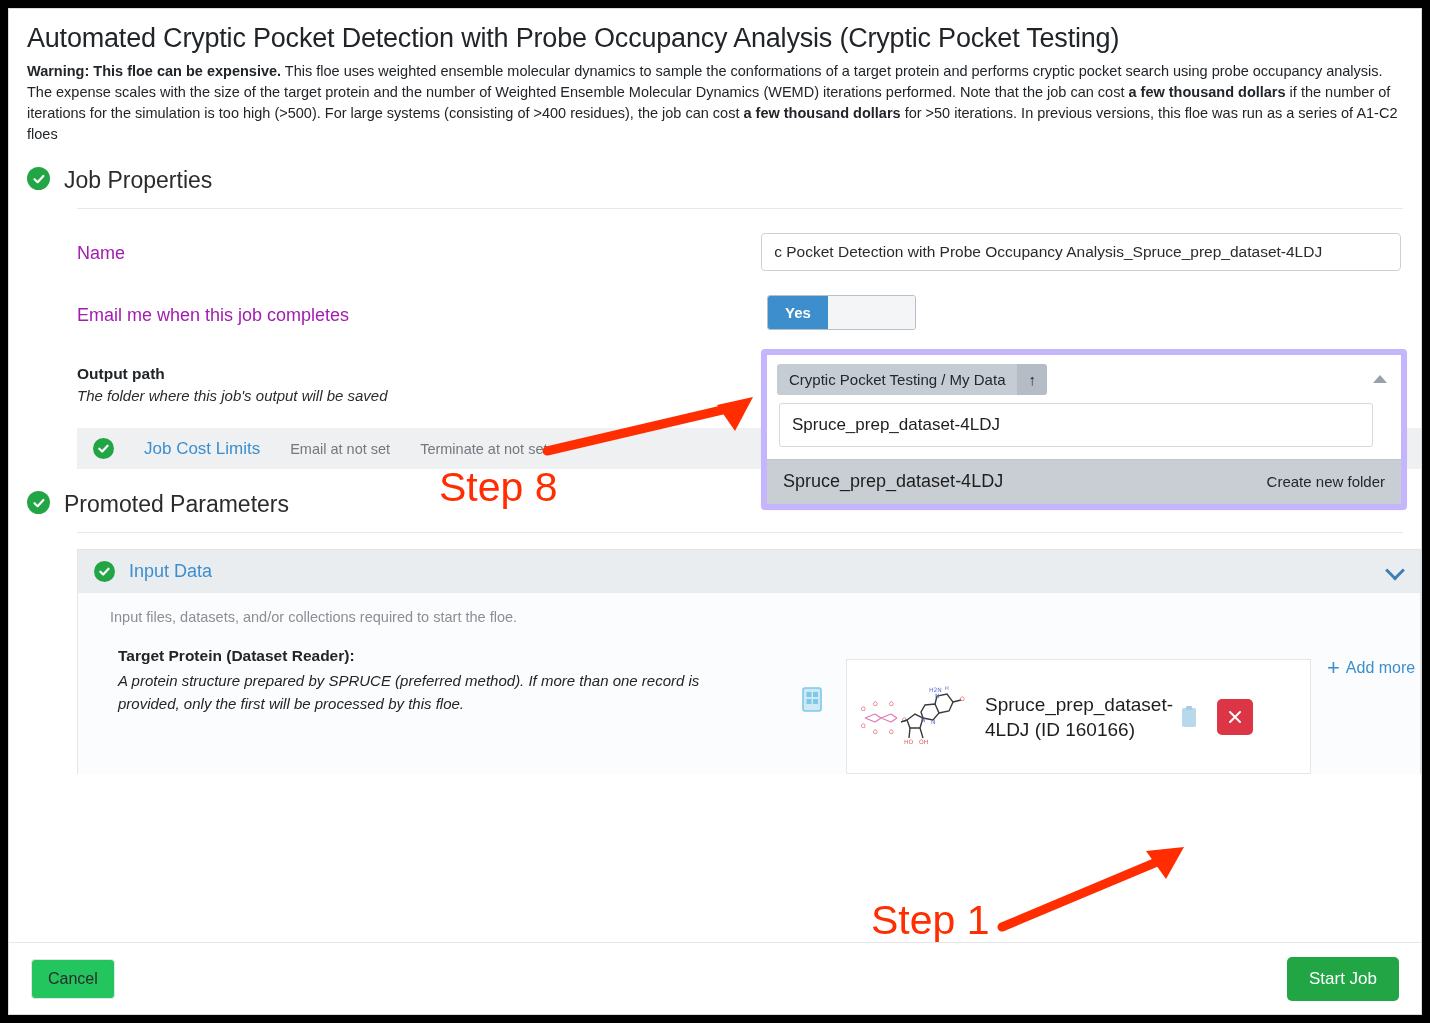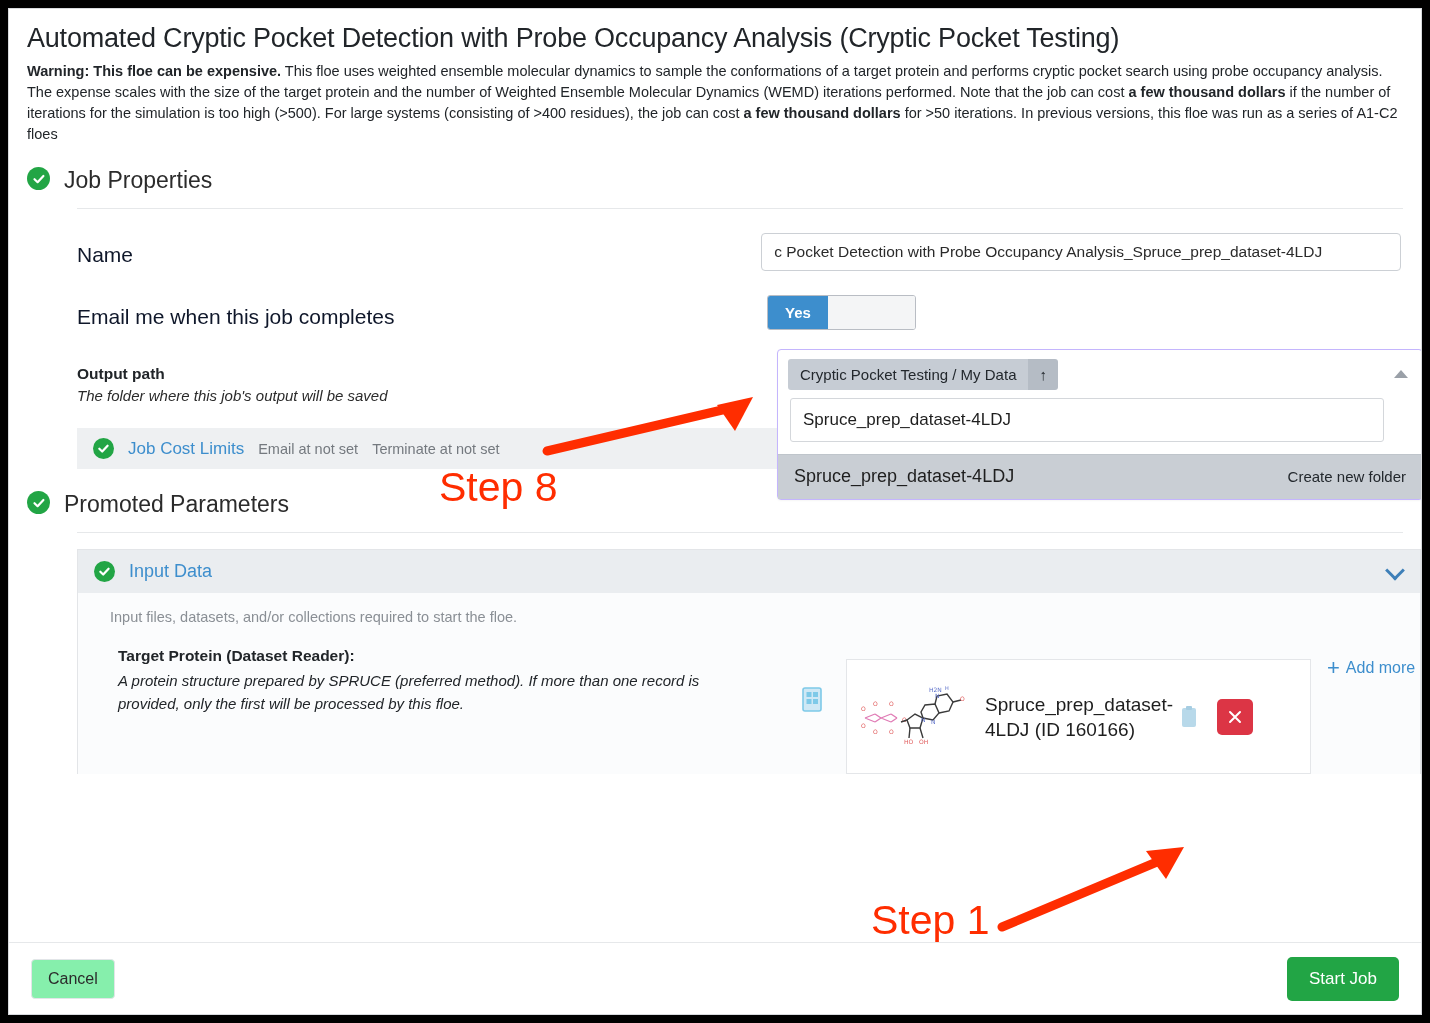--- a/index.html
+++ b/index.html
@@ -60,21 +60,21 @@
   }
 
   
   .form { margin-left: 50px; margin-right: 2px; position: relative; }
   .row {
     display: flex; align-items: flex-start;
     min-height: 40px;
   }
   .row-label {
     width: 690px;
-    font-size: 21px; color: #0f172a;
+    font-size: 18px; color: #a21caf;
     padding-top: 10px;
   }
 
   .name-row { margin-top: 24px; }
   .text-input {
     width: 645px; height: 38px;
     border: 1px solid #ccd0d5; border-radius: 4px;
     background: #fff;
     font-size: 15.5px; color: #2b2b2b;
     padding: 0 12px;
@@ -98,24 +98,24 @@
     flex: 1; background: #f4f5f6;
   }
 
   
   .out-row { margin-top: 26px; position: relative; }
   .out-left { width: 690px; padding-top: 4px; }
   .out-left .t1 { font-size: 15.5px; font-weight: 700; color: #212529;}
   .out-left .t2 { font-size: 15px; font-style: italic; color: #2b2b2b; margin-top: 4px;}
 
   .dd {
-    position: absolute; left: 700px; top: -12px;
+    position: absolute; left: 684px; top: -12px;
     width: 646px;
     background: #fff;
-    border: 1px solid #c4b5fd;
+    border: 6px solid #c4b5fd;
     border-radius: 4px;
     box-shadow: 0 1px 2px rgba(0,0,0,.04);
   }
   .dd-top {
     display: flex; align-items: center;
     padding: 9px 10px 8px 10px;
     position: relative;
   }
   .crumb {
     display: flex; align-items: stretch;
@@ -157,21 +157,21 @@
     padding: 11px 16px 12px 16px;
     cursor: pointer;
   }
   .dd-opt .o-name { font-size: 18px; color: #1e1e1e; }
   .dd-opt .o-new  { font-size: 15px; color: #23282d; }
 
   
   .cost-bar {
     margin: 24px 0 0 50px;
     background: #eef0f2;
-    display: flex; align-items: center; gap: 14px;
+    display: flex; align-items: center; gap: 30px;
     padding: 10px 16px;
     width: 1344px;
   }
   .cost-bar .cb-title { font-size: 17px; color: #3d8ecd; }
   .cost-bar .cb-meta { font-size: 14.5px; color: #74797f; }
 
   
   .panel {
     margin: 16px 0 0 50px;
     width: 1344px;
@@ -259,21 +259,21 @@
   
   .footer {
     position: absolute; left: 0; bottom: 0;
     width: 1412px; height: 72px;
     background: #fff;
     border-top: 1px solid #e6e8ea;
     display: flex; align-items: center; justify-content: space-between;
     padding: 0 22px;
   }
   .btn-cancel {
-    background: #86efac; border: 1px solid #e2e5e8;
+    background: #22c55e; border: 1px solid #e2e5e8;
     border-radius: 4px;
     font-size: 16px; color: #2b2b2b;
     padding: 10px 16px; cursor: pointer;
     font-family: "Liberation Sans", sans-serif;
   }
   .btn-start {
     background: #22a545; border: none; border-radius: 5px;
     color: #fff; font-size: 17px;
     padding: 12px 22px; cursor: pointer;
     font-family: "Liberation Sans", sans-serif;

